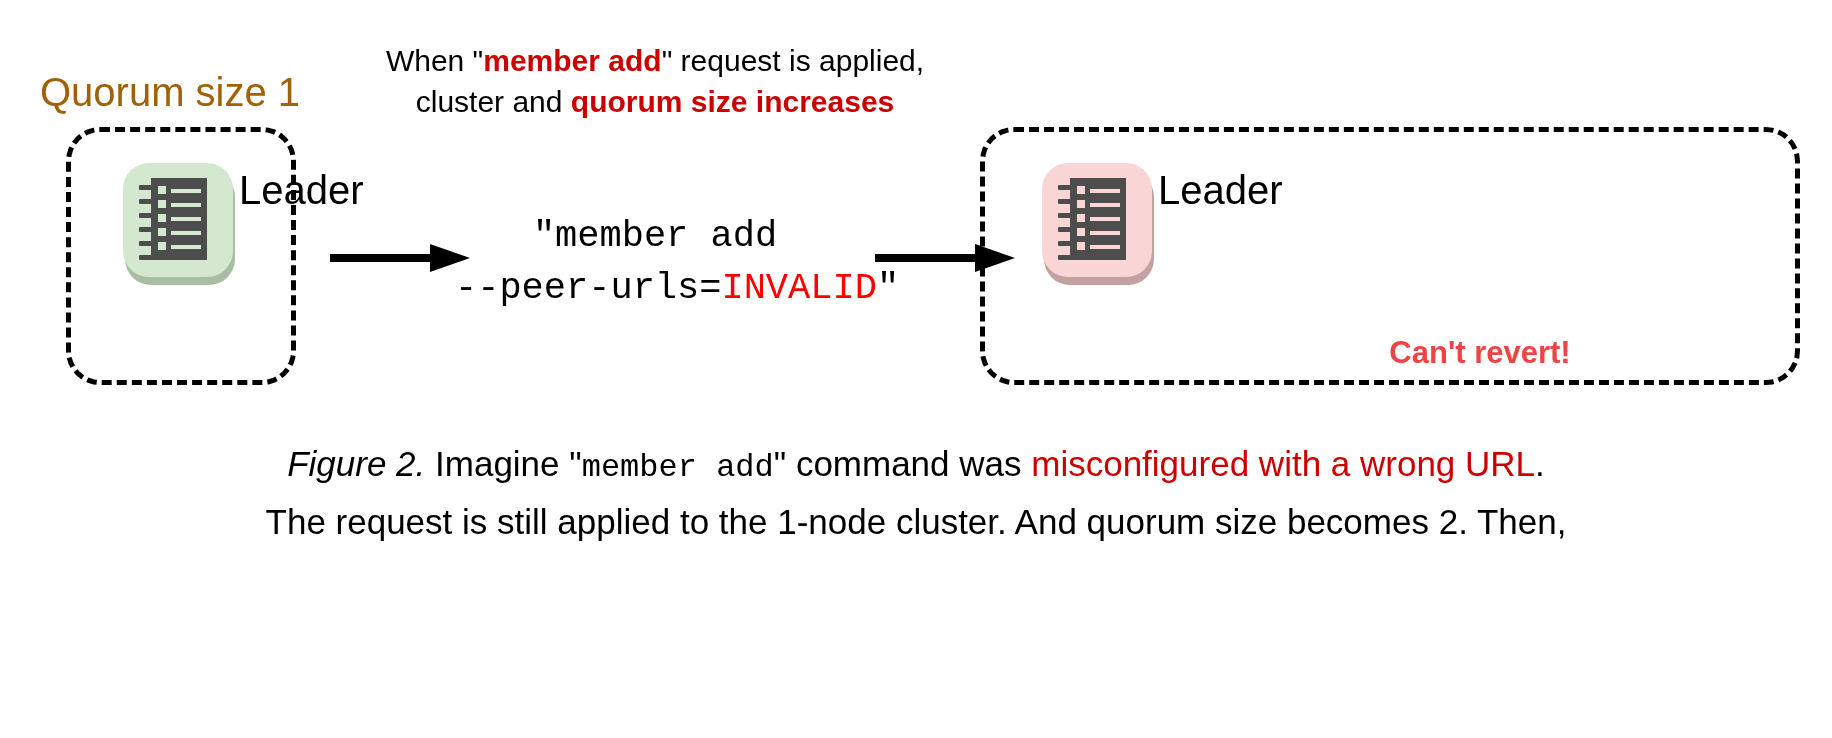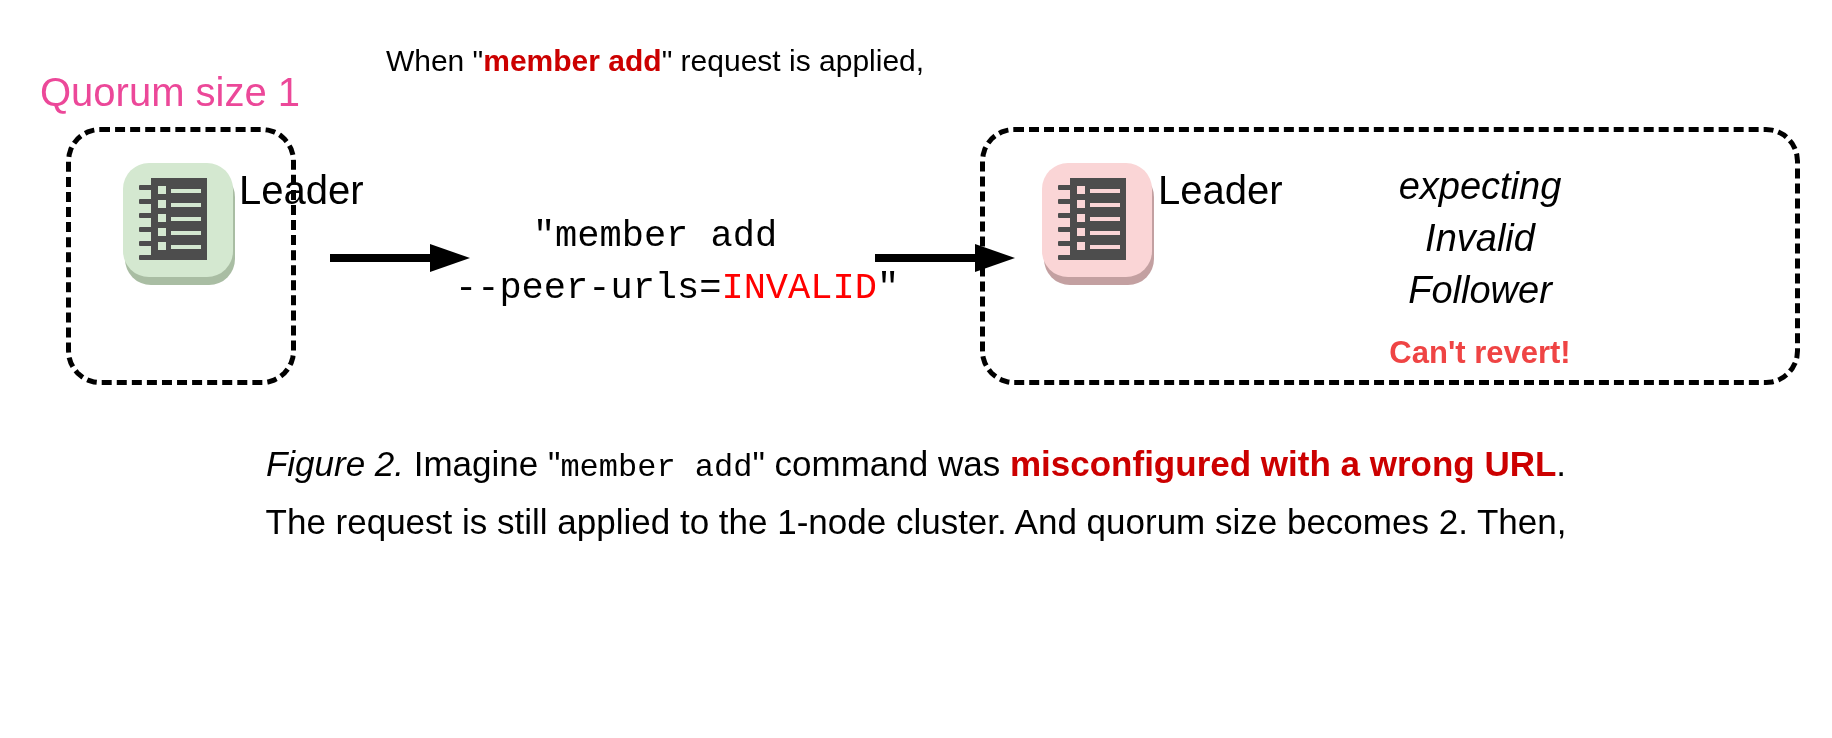--- a/index.html
+++ b/index.html
@@ -22,21 +22,21 @@
     height: 738px;
   }
 
   .abs { position: absolute; }
 
   
   .quorum-label {
     font-family: "Liberation Sans", sans-serif;
     font-size: 40px;
     font-weight: 400;
-    color: #ec4899;
+    color: #a16207;
     text-align: center;
     white-space: nowrap;
     line-height: 1;
   }
 
   
   .cluster-box {
     border: 5px dashed #000000;
     border-radius: 34px;
     box-sizing: border-box;
@@ -136,21 +136,21 @@
     text-align: center;
     color: #000;
   }
   .caption .fig-num { font-style: italic; }
   .caption .mono {
     font-family: "Liberation Mono", "DejaVu Sans Mono", monospace;
     font-size: 32px;
   }
   .caption .em-red {
     color: #cc0000;
-    font-weight: bold;
+    font-weight: normal;
   }
 </style>
 </head>
 <body>
 
 <div id="stage">
 
   <div class="abs quorum-label" style="left:40px; top:72px; width:240px;">Quorum size 1</div>
 
   <div class="abs cluster-box" style="left:66px; top:127px; width:230px; height:258px;"></div>
@@ -193,20 +193,23 @@
   <div class="abs arrow" style="left:330px; top:238px;">
     <svg width="140" height="40" viewBox="0 0 140 40" aria-hidden="true">
       <rect x="0" y="16" width="108" height="8" fill="#000"></rect>
       <polygon points="100,6 140,20 100,34" fill="#000"></polygon>
     </svg>
   </div>
 
   <div class="abs top-note" style="left:355px; top:40px; width:600px;">
     <div>
       <span>When "</span><span class="red-bold">member add</span><span>" request is applied,</span>
+    </div>
+    <div>
+      <span>cluster and </span><span class="red-bold">quorum size increases</span>
     </div>
   </div>
 
   <div class="abs command" style="left:455px; top:210px; width:400px;">
     <div>"member add</div>
     <div>
       <span>--peer-urls=</span><span class="invalid-red">INVALID</span><span>"</span>
     </div>
   </div>
 
@@ -245,25 +248,20 @@
             <rect x="48" y="68" width="30" height="4"></rect>
             <rect x="35" y="79" width="8" height="8"></rect>
             <rect x="48" y="82" width="30" height="4"></rect>
           </g>
         </svg>
       </div>
     </div>
     <div class="node-label">Leader</div>
   </div>
 
-  <div class="abs status-italic" style="left:1330px; top:160px; width:300px;">
-    <div>expecting</div>
-    <div>Invalid</div>
-    <div>Follower</div>
-  </div>
 
   <div class="abs status-alert" style="left:1330px; top:337px; width:300px;">Can't revert!</div>
 
   <div class="abs caption" style="left:56px; top:437px; width:1720px;">
     <div>
       <span class="fig-num">Figure 2.</span><span> Imagine "</span><span class="mono">member add</span><span>" command was </span><span class="em-red">misconfigured with a wrong URL</span><span>.</span>
     </div>
     <div>The request is still applied to the 1-node cluster. And quorum size becomes 2. Then,</div>
   </div>
 

